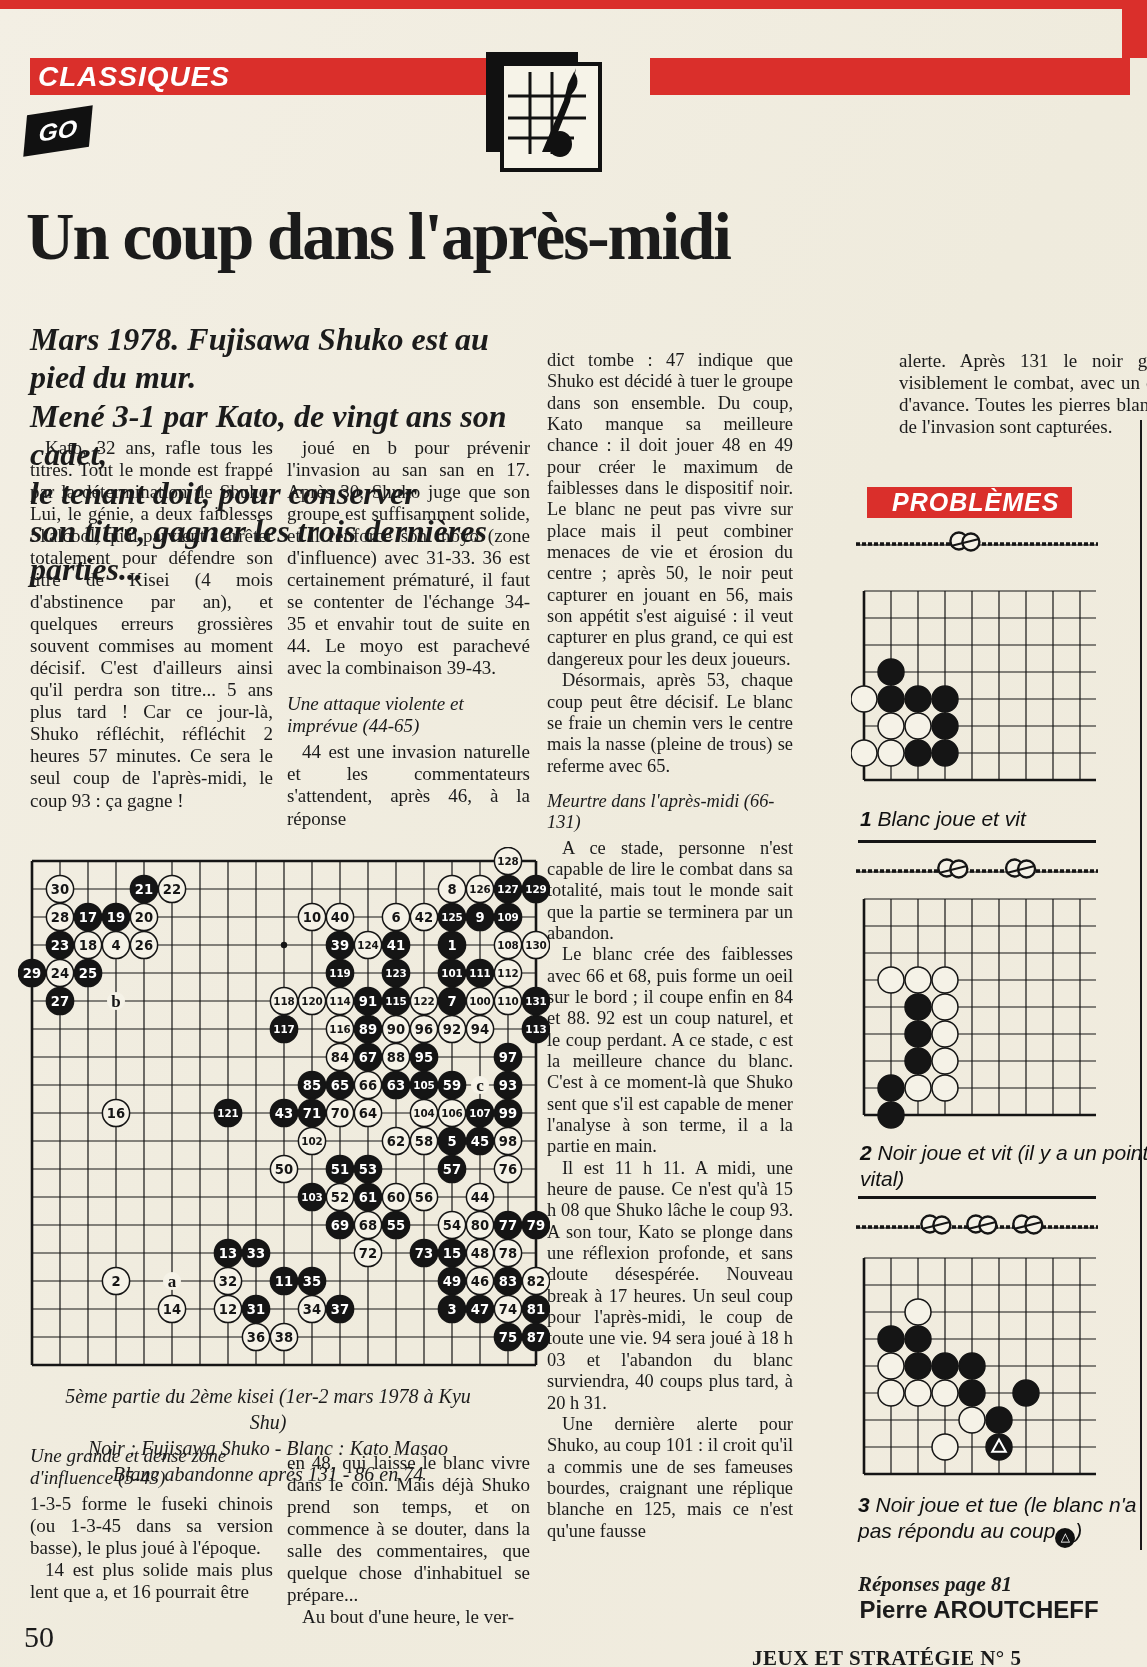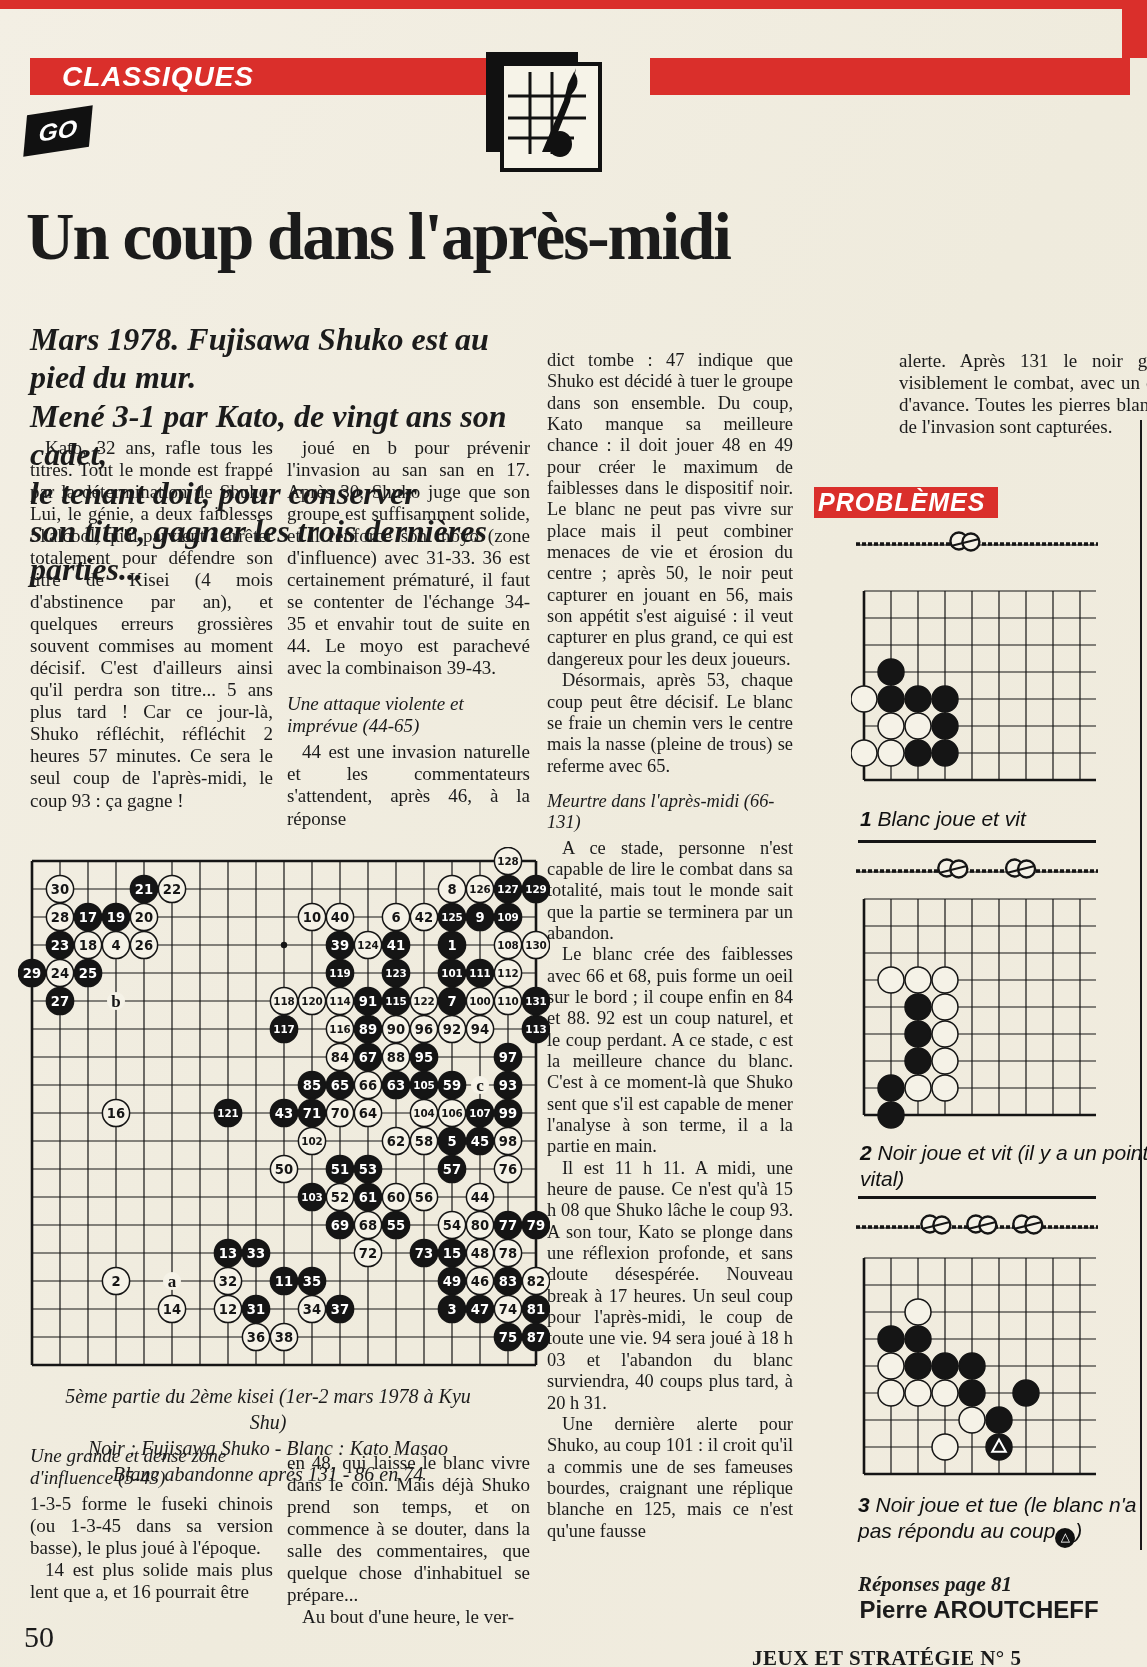--- a/index.html
+++ b/index.html
@@ -7,41 +7,41 @@
     position:relative; width:1147px; height:1667px; overflow:hidden;
     background:linear-gradient(120deg,#f3efe4 0%,#efebdd 55%,#f1ecdf 100%);
     font-family:"Liberation Serif", serif; color:#1b1b1b;
   }
   .abs{position:absolute;}
   
   .topstrip{left:0;top:0;width:1147px;height:9px;background:#da2f2b;}
   .topcorner{left:1122px;top:0;width:25px;height:58px;background:#da2f2b;}
   .redbar{background:#da2f2b;color:#fff;font-family:"Liberation Sans",sans-serif;
     font-weight:bold;font-style:italic;display:flex;align-items:center;}
-  .classiques{left:30px;top:58px;width:452px;height:37px;font-size:28px;padding-left:32px;letter-spacing:1px;}
+  .classiques{left:30px;top:58px;width:452px;height:37px;font-size:28px;padding-left:8px;letter-spacing:1px;}
   .rightbar{left:650px;top:58px;width:480px;height:37px;}
   .go-badge{left:26px;top:110px;width:64px;height:42px;background:#111;
     transform:skewX(-14deg) rotate(-9deg);display:flex;align-items:center;justify-content:center;
     color:#fff;font-family:"Liberation Sans",sans-serif;font-weight:bold;font-style:italic;font-size:24px;}
   .logo-shadow{left:486px;top:52px;width:92px;height:100px;background:#111;}
   .logo-panel{left:500px;top:62px;width:94px;height:102px;background:#f6f3e8;border:4px solid #111;}
   
   .title{left:26px;top:198px;width:860px;font-size:67px;font-weight:bold;letter-spacing:-2px;}
   .intro{left:30px;top:320px;width:515px;font-size:32px;font-weight:bold;font-style:italic;line-height:1.2;}
   
   .col{font-size:19px;line-height:1.16;text-align:justify;}
   .col p{margin:0;text-indent:15px;}
   .col p.noind{text-indent:0;}
   .col1{left:30px;top:437px;width:243px;}
   .col2{left:287px;top:437px;width:243px;}
   .col3{left:547px;top:350px;width:246px;height:1317px;overflow:hidden;font-size:18.4px;line-height:1.16;}
   .col4{left:855px;top:350px;width:284px;margin-left:44px;}
   .subhead{font-weight:normal;font-style:italic;margin:14px 0 4px 0 !important;text-indent:0 !important;text-align:left;}
   
-  .problemes-bar{left:814px;top:487px;width:180px;height:31px;font-size:25px;padding-left:4px;letter-spacing:1px;}
+  .problemes-bar{left:867px;top:487px;width:180px;height:31px;font-size:25px;padding-left:25px;letter-spacing:1px;}
   .rope{left:852px;width:250px;height:34px;}
   .rule{background:#151515;height:2.5px;left:858px;width:238px;}
   .pcap{font-family:"Liberation Sans",sans-serif;font-style:italic;font-size:21px;line-height:1.25;color:#111;}
   .pcap::first-letter{font-weight:bold;}
   .stone-glyph{display:inline-flex;width:20px;height:20px;border-radius:50%;background:#111;color:#fff;
     align-items:center;justify-content:center;font-size:12px;font-style:normal;vertical-align:-3px;}
   .answers{left:858px;top:1556px;font-weight:bold;font-style:italic;font-size:21px;margin-top:16px;}
   .author{left:820px;top:1596px;width:318px;text-align:center;font-family:"Liberation Sans",sans-serif;
     font-weight:bold;font-size:24px;}
   

